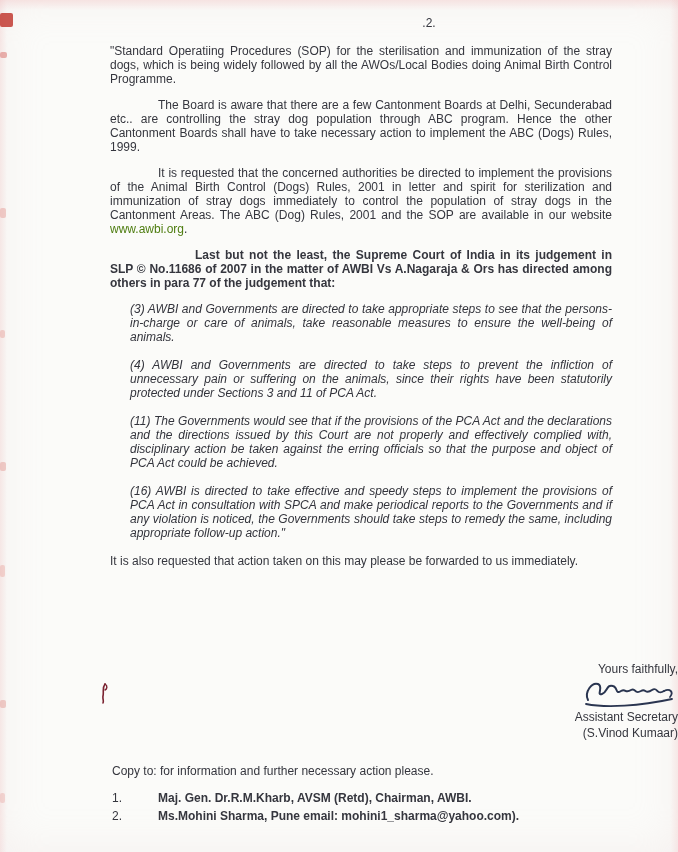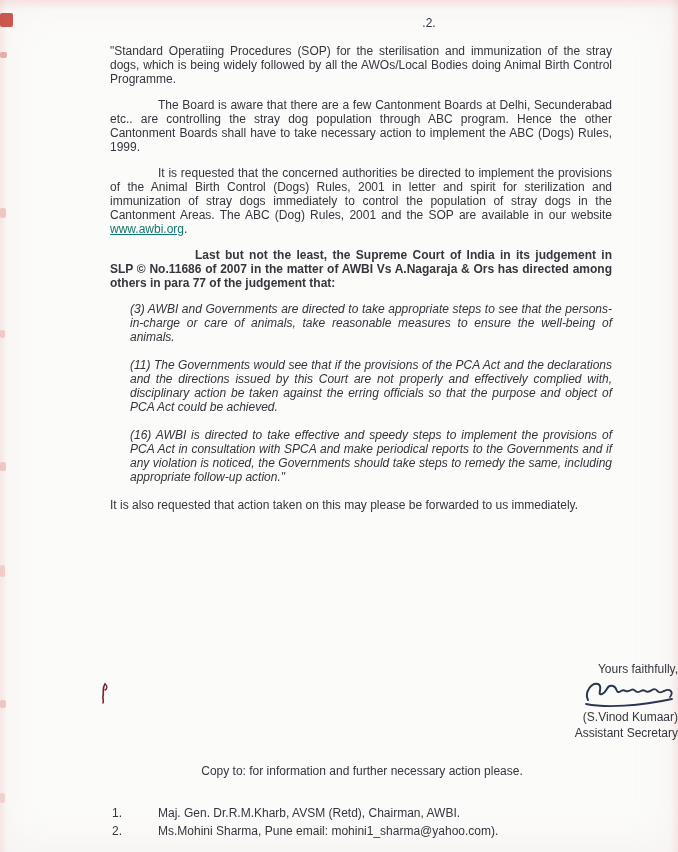--- a/index.html
+++ b/index.html
@@ -35,32 +35,32 @@
   .page-number{text-align:center;position:relative;left:68px;margin-bottom:14px;}
   p{margin:0 0 12px 0;text-align:justify;}
   .indent{text-indent:48px;}
   .indent-lg{text-indent:85px;font-weight:bold;}
   .quote{
     margin:0 0 14px 20px;
     font-style:italic;
     text-align:justify;
     color:#33343c;
   }
-  .link{text-decoration:underline;color:#0f766e;cursor:pointer;}
+  .link{color:#4d7c0f;cursor:pointer;}
   .closing{margin-bottom:18px;text-align:left;}
 
   .sig-block{position:absolute;right:0;top:662px;text-align:right;width:220px;}
   .sig-block div{margin-bottom:2px;}
   .signature-svg{display:block;margin:2px 0 2px auto;}
 
   .copy-block{position:absolute;left:112px;top:764px;width:500px;}
-  .copy-heading{margin-bottom:28px;text-align:center;}
+  .copy-heading{margin-bottom:13px;}
   .copy-item{display:flex;margin-bottom:4px;}
   .copy-num{width:46px;flex:0 0 46px;}
-  .copy-text{flex:1;}
+  .copy-text{flex:1;font-weight:bold;}
 
   .pen-mark{position:absolute;left:98px;top:682px;}
 </style>
 </head>
 <body>
 
 <div class="page">
 
   <div class="edge-tint-top"></div>
   <div class="edge-tint-right"></div>
@@ -80,40 +80,41 @@
     <p>"Standard Operatiing Procedures (SOP) for the sterilisation and immunization of the stray dogs, which is being widely followed by all the AWOs/Local Bodies doing Animal Birth Control Programme.</p>
 
 
     <p class="indent">The Board is aware that there are a few Cantonment Boards at Delhi, Secunderabad etc.. are controlling the stray dog population through ABC program. Hence the other Cantonment Boards shall have to take necessary action to implement the ABC (Dogs) Rules, 1999.</p>
 
     <p class="indent"><span>It is requested that the concerned authorities be directed to implement the provisions of the Animal Birth Control (Dogs) Rules, 2001 in letter and spirit for sterilization and immunization of stray dogs immediately to control the population of stray dogs in the Cantonment Areas. The ABC (Dog) Rules, 2001 and the SOP are available in our website </span><a class="link">www.awbi.org</a><span>.</span></p>
 
     <p class="indent-lg">Last but not the least, the Supreme Court of India in its judgement in SLP © No.11686 of 2007 in the matter of AWBI Vs A.Nagaraja &amp; Ors has directed among others in para 77 of the judgement that:</p>
 
     <p class="quote">(3) AWBI and Governments are directed to take appropriate steps to see that the persons-in-charge or care of animals, take reasonable measures to ensure the well-being of animals.</p>
+    <p class="quote">(4) AWBI and Governments are directed to take steps to prevent the infliction of unnecessary pain or suffering on the animals, since their rights have been statutorily protected under Sections 3 and 11 of PCA Act.</p>
     <p class="quote">(11) The Governments would see that if the provisions of the PCA Act and the declarations and the directions issued by this Court are not properly and effectively complied with, disciplinary action be taken against the erring officials so that the purpose and object of PCA Act could be achieved.</p>
     <p class="quote">(16) AWBI is directed to take effective and speedy steps to implement the provisions of PCA Act in consultation with SPCA and make periodical reports to the Governments and if any violation is noticed, the Governments should take steps to remedy the same, including appropriate follow-up action."</p>
 
     <p class="closing">It is also requested that action taken on this may please be forwarded to us immediately.</p>
   </div>
 
   <svg class="pen-mark" width="14" height="22" viewBox="0 0 14 22">
     <path d="M7 2 C 4 6, 6 10, 5 14 C 4.5 17, 6 19, 5 21" stroke="#7a2230" stroke-width="1.6" fill="none" stroke-linecap="round"></path>
     <path d="M7 2 C 10 4, 9 7, 7 8" stroke="#7a2230" stroke-width="1.4" fill="none" stroke-linecap="round"></path>
   </svg>
 
   <div class="sig-block">
     <div>Yours faithfully,</div>
     <svg class="signature-svg" width="96" height="30" viewBox="0 0 96 30">
       <path d="M6 22 C 2 14, 10 4, 16 6 C 22 8, 14 18, 20 16 C 26 14, 24 6, 31 8 C 36 9, 33 17, 39 13 C 44 10, 43 16, 49 12 C 54 9, 52 17, 59 13 C 64 10, 63 17, 70 12 C 76 8, 74 18, 82 13" stroke="#2a3550" stroke-width="2" fill="none" stroke-linecap="round"></path>
       <path d="M4 26 C 24 30, 58 28, 90 21" stroke="#2a3550" stroke-width="1.8" fill="none" stroke-linecap="round"></path>
       <path d="M82 13 C 88 10, 92 14, 88 19" stroke="#2a3550" stroke-width="1.8" fill="none" stroke-linecap="round"></path>
     </svg>
+    <div>Assistant Secretary</div>
     <div>(S.Vinod Kumaar)</div>
-    <div>Assistant Secretary</div>
   </div>
 
   <div class="copy-block">
     <div class="copy-heading">Copy to: for information and further necessary action please.</div>
     <div class="copy-item">
       <span class="copy-num">1.</span>
       <span class="copy-text">Maj. Gen. Dr.R.M.Kharb, AVSM (Retd), Chairman, AWBI.</span>
     </div>
     <div class="copy-item">
       <span class="copy-num">2.</span>

